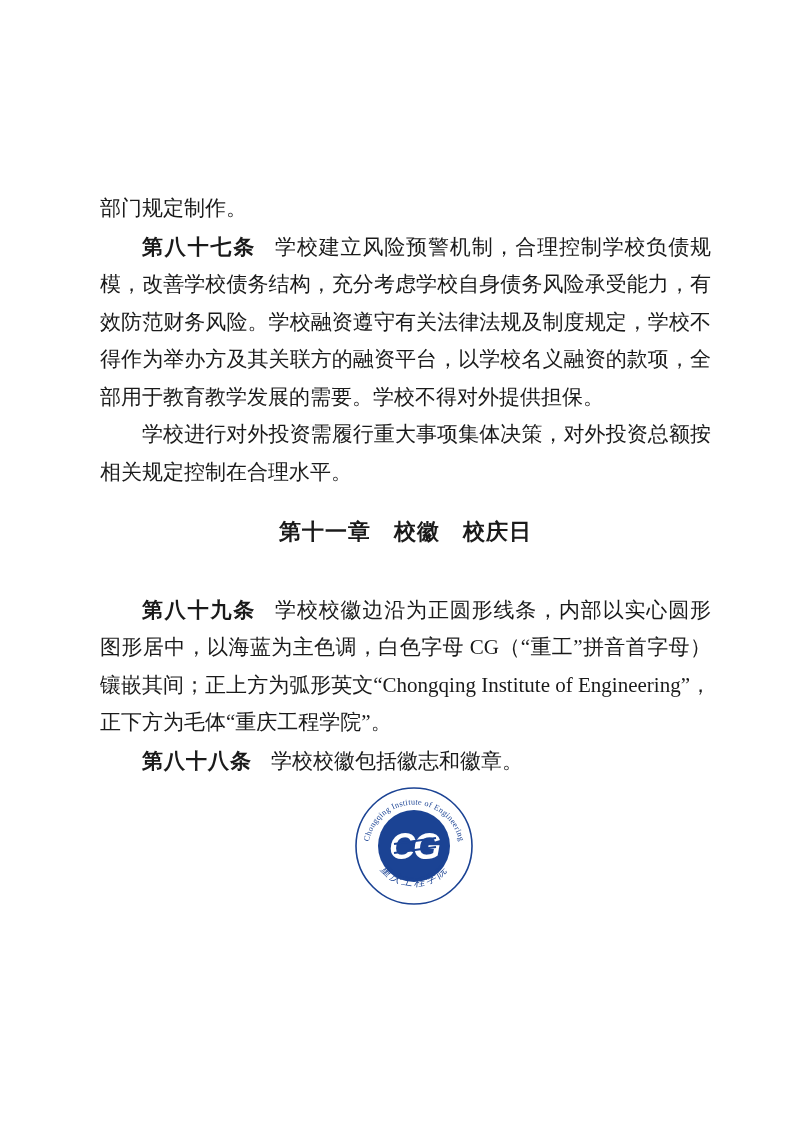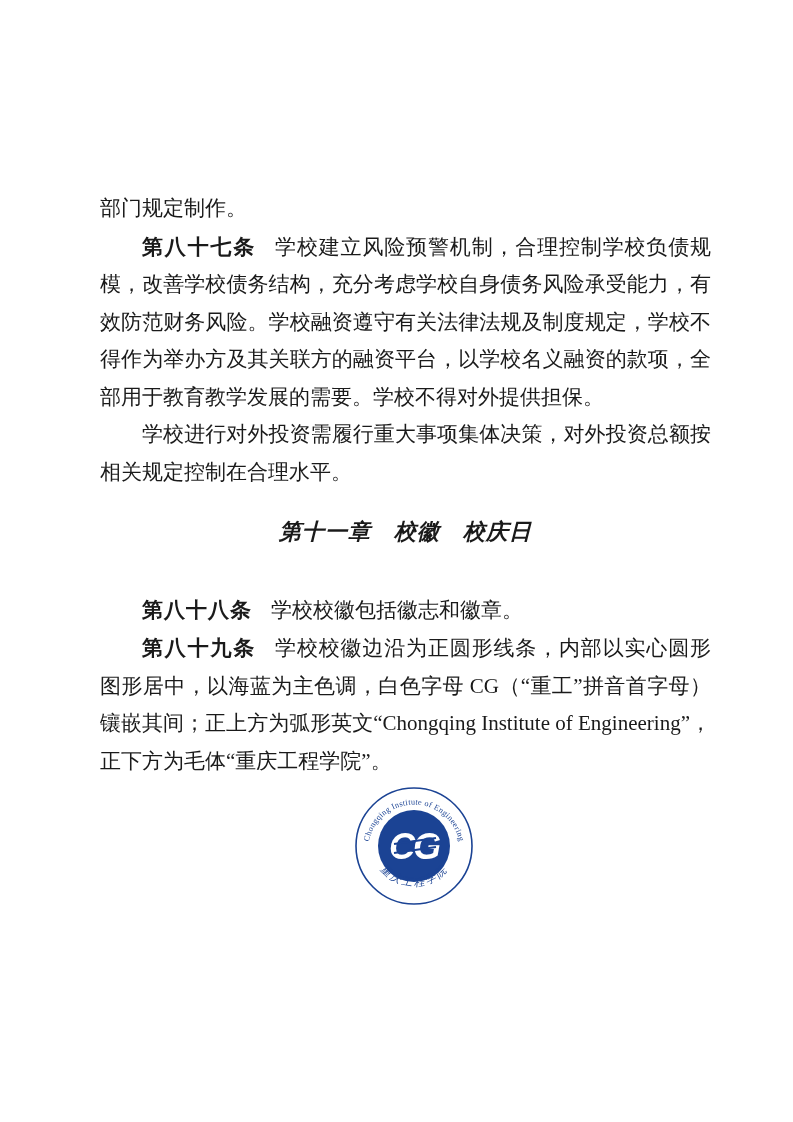--- a/index.html
+++ b/index.html
@@ -38,21 +38,20 @@
     letter-spacing: 1px;
   }
   .chapter-heading {
     font-family: "Liberation Sans", "DejaVu Sans", sans-serif;
     font-weight: bold;
     font-size: 22px;
     line-height: 37.5px;
     text-align: center;
     margin: 22px 0 40px 0;
     letter-spacing: 1px;
-    font-style: italic;
   }
   .logo-wrap {
     margin-top: 6px;
     text-align: center;
   }
   .logo-wrap svg {
     display: inline-block;
     transform: translateX(8px);
   }
   .page-number {
@@ -73,23 +72,23 @@
   <div class="content">
 
     <p>部门规定制作。</p>
 
     <p class="indent"><span class="article-lead">第八十七条</span><span>学校建立风险预警机制，合理控制学校负债规模，改善学校债务结构，充分考虑学校自身债务风险承受能力，有效防范财务风险。学校融资遵守有关法律法规及制度规定，学校不得作为举办方及其关联方的融资平台，以学校名义融资的款项，全部用于教育教学发展的需要。学校不得对外提供担保。</span></p>
 
     <p class="indent">学校进行对外投资需履行重大事项集体决策，对外投资总额按相关规定控制在合理水平。</p>
 
     <div class="chapter-heading">第十一章　校徽　校庆日</div>
 
+    <p class="indent"><span class="article-lead">第八十九条</span><span>学校校徽边沿为正圆形线条，内部以实心圆形图形居中，以海蓝为主色调，白色字母 CG（“重工”拼音首字母）镶嵌其间；正上方为弧形英文“Chongqing Institute of Engineering”，正下方为毛体“重庆工程学院”。</span></p>
+
     <p class="indent"><span class="article-lead">第八十八条</span><span>学校校徽包括徽志和徽章。</span></p>
-
-    <p class="indent"><span class="article-lead">第八十九条</span><span>学校校徽边沿为正圆形线条，内部以实心圆形图形居中，以海蓝为主色调，白色字母 CG（“重工”拼音首字母）镶嵌其间；正上方为弧形英文“Chongqing Institute of Engineering”，正下方为毛体“重庆工程学院”。</span></p>
 
     <div class="logo-wrap">
       <svg width="120" height="120" viewBox="0 0 120 120" aria-hidden="true">
 
         <circle cx="60" cy="60" r="58" fill="#ffffff" stroke="#1b4394" stroke-width="1.6"></circle>
 
         <circle cx="60" cy="60" r="36" fill="#1b4394"></circle>
 
         <defs>
           <path id="arcTop" d="M 15,74 A 46,46 0 1 1 105,74" fill="none"></path>

